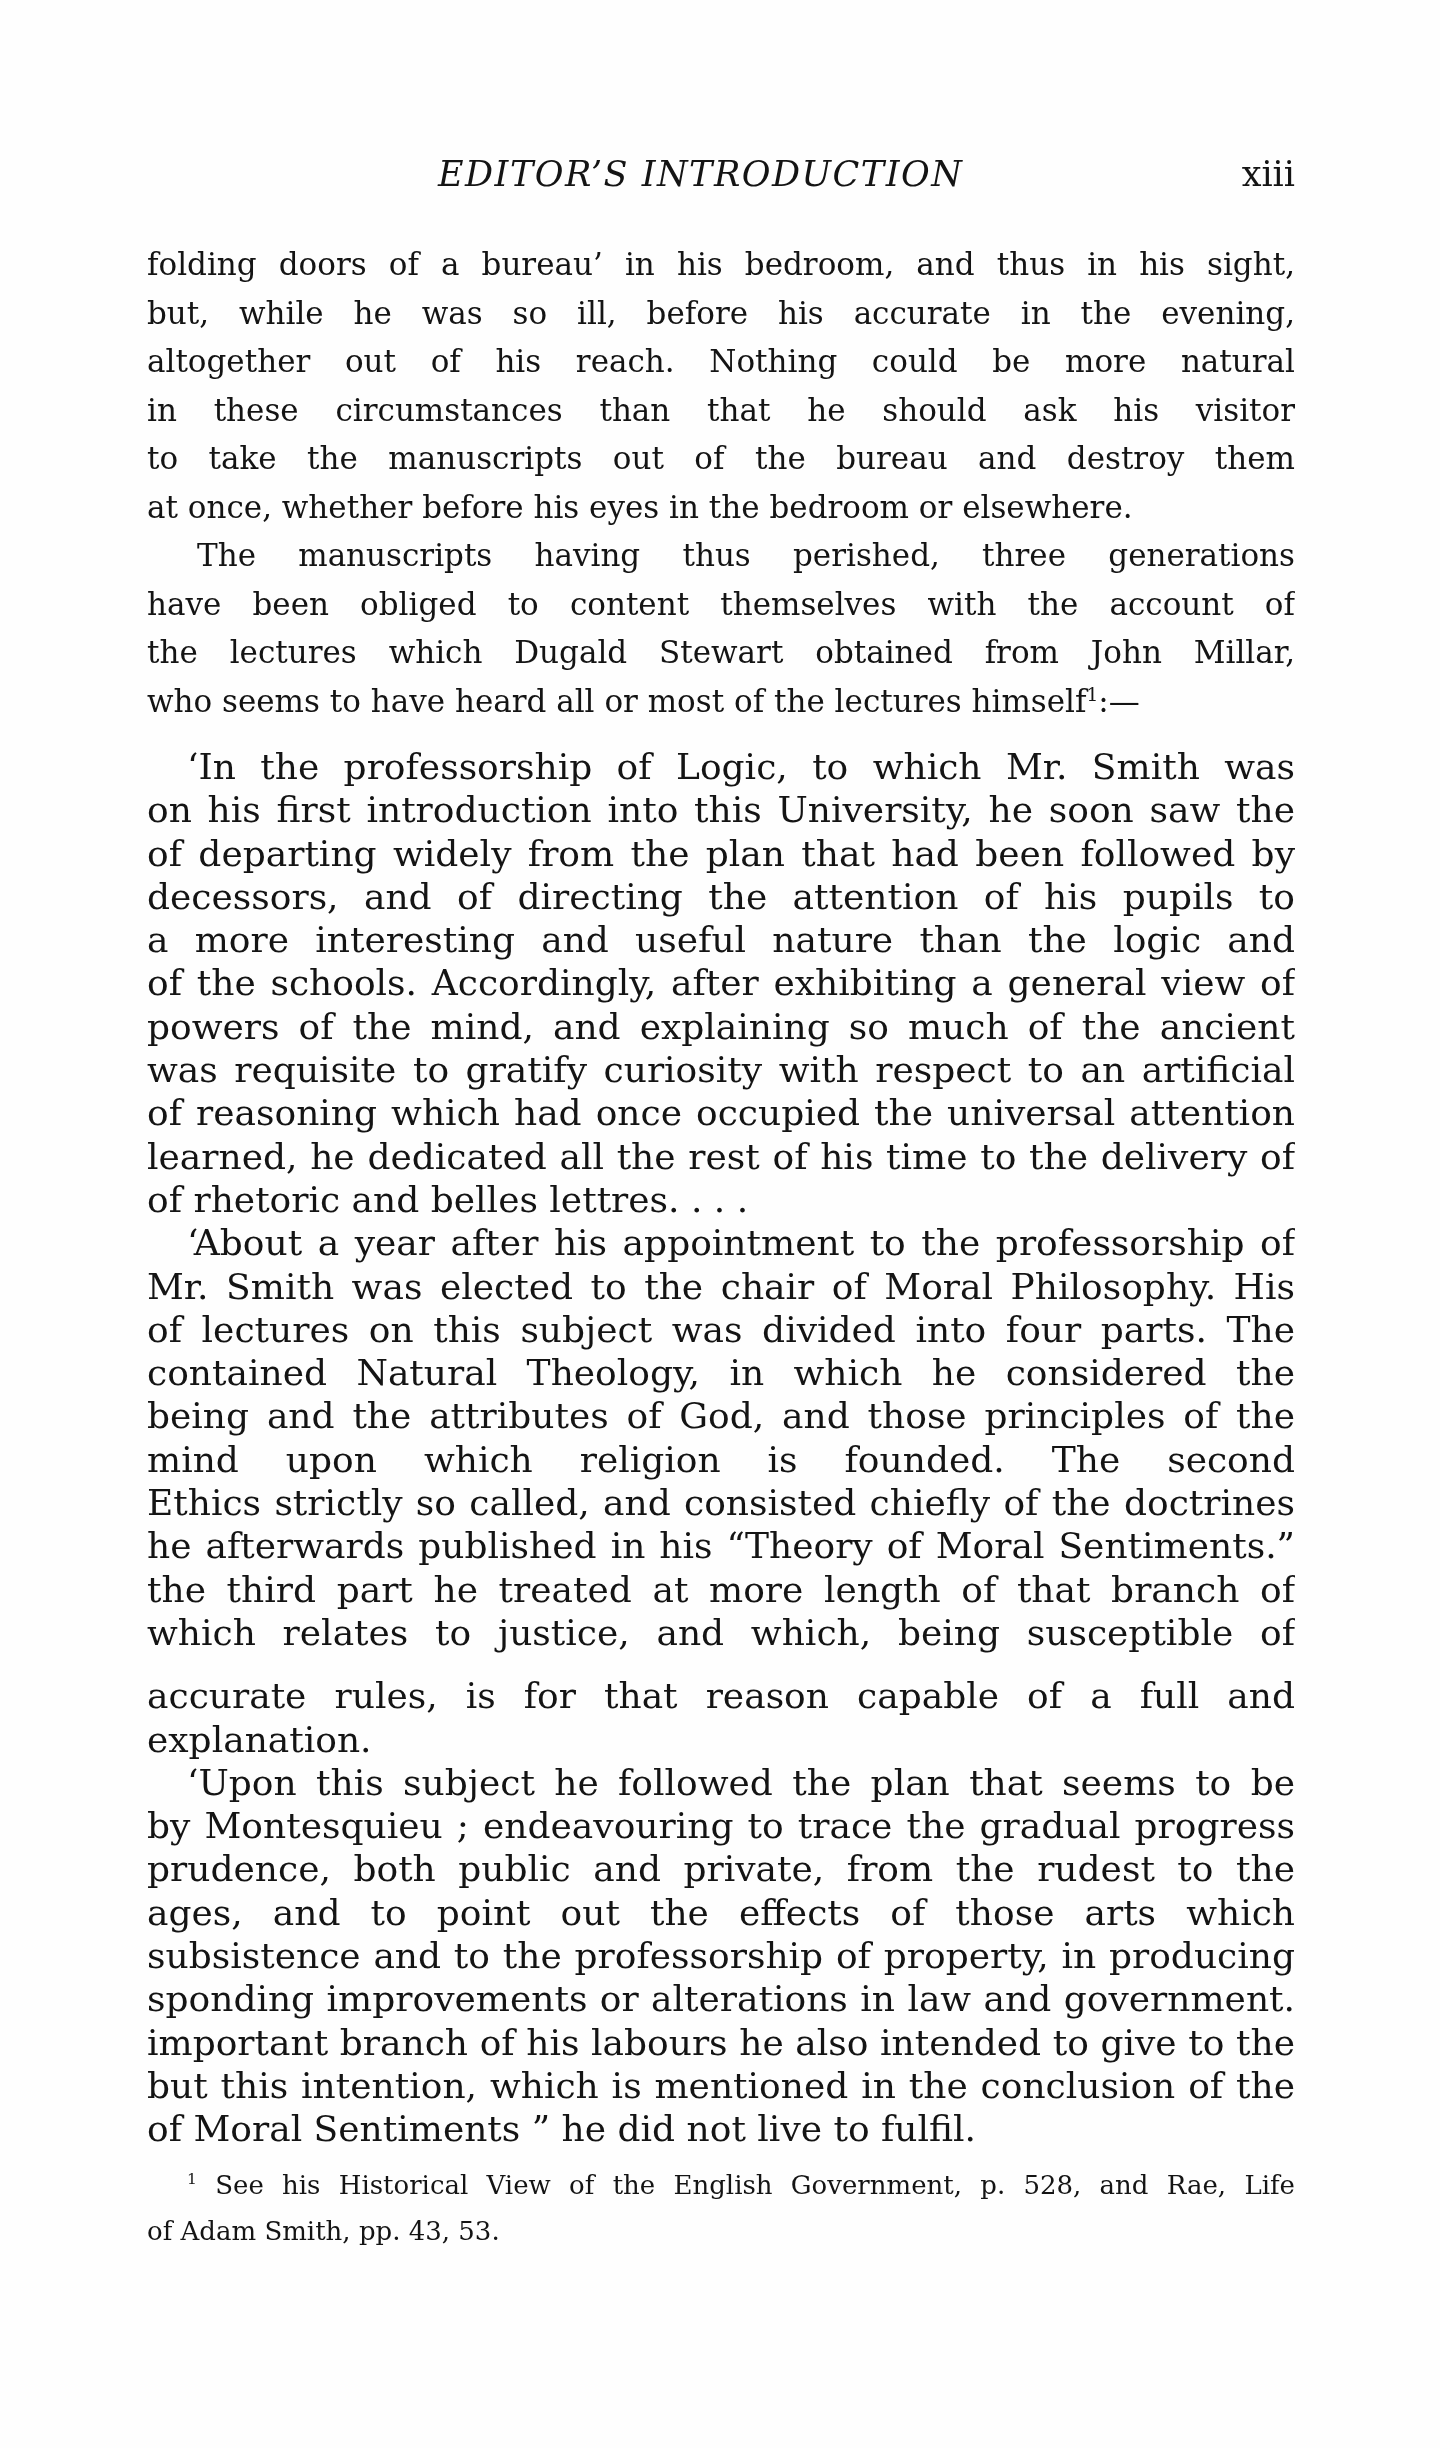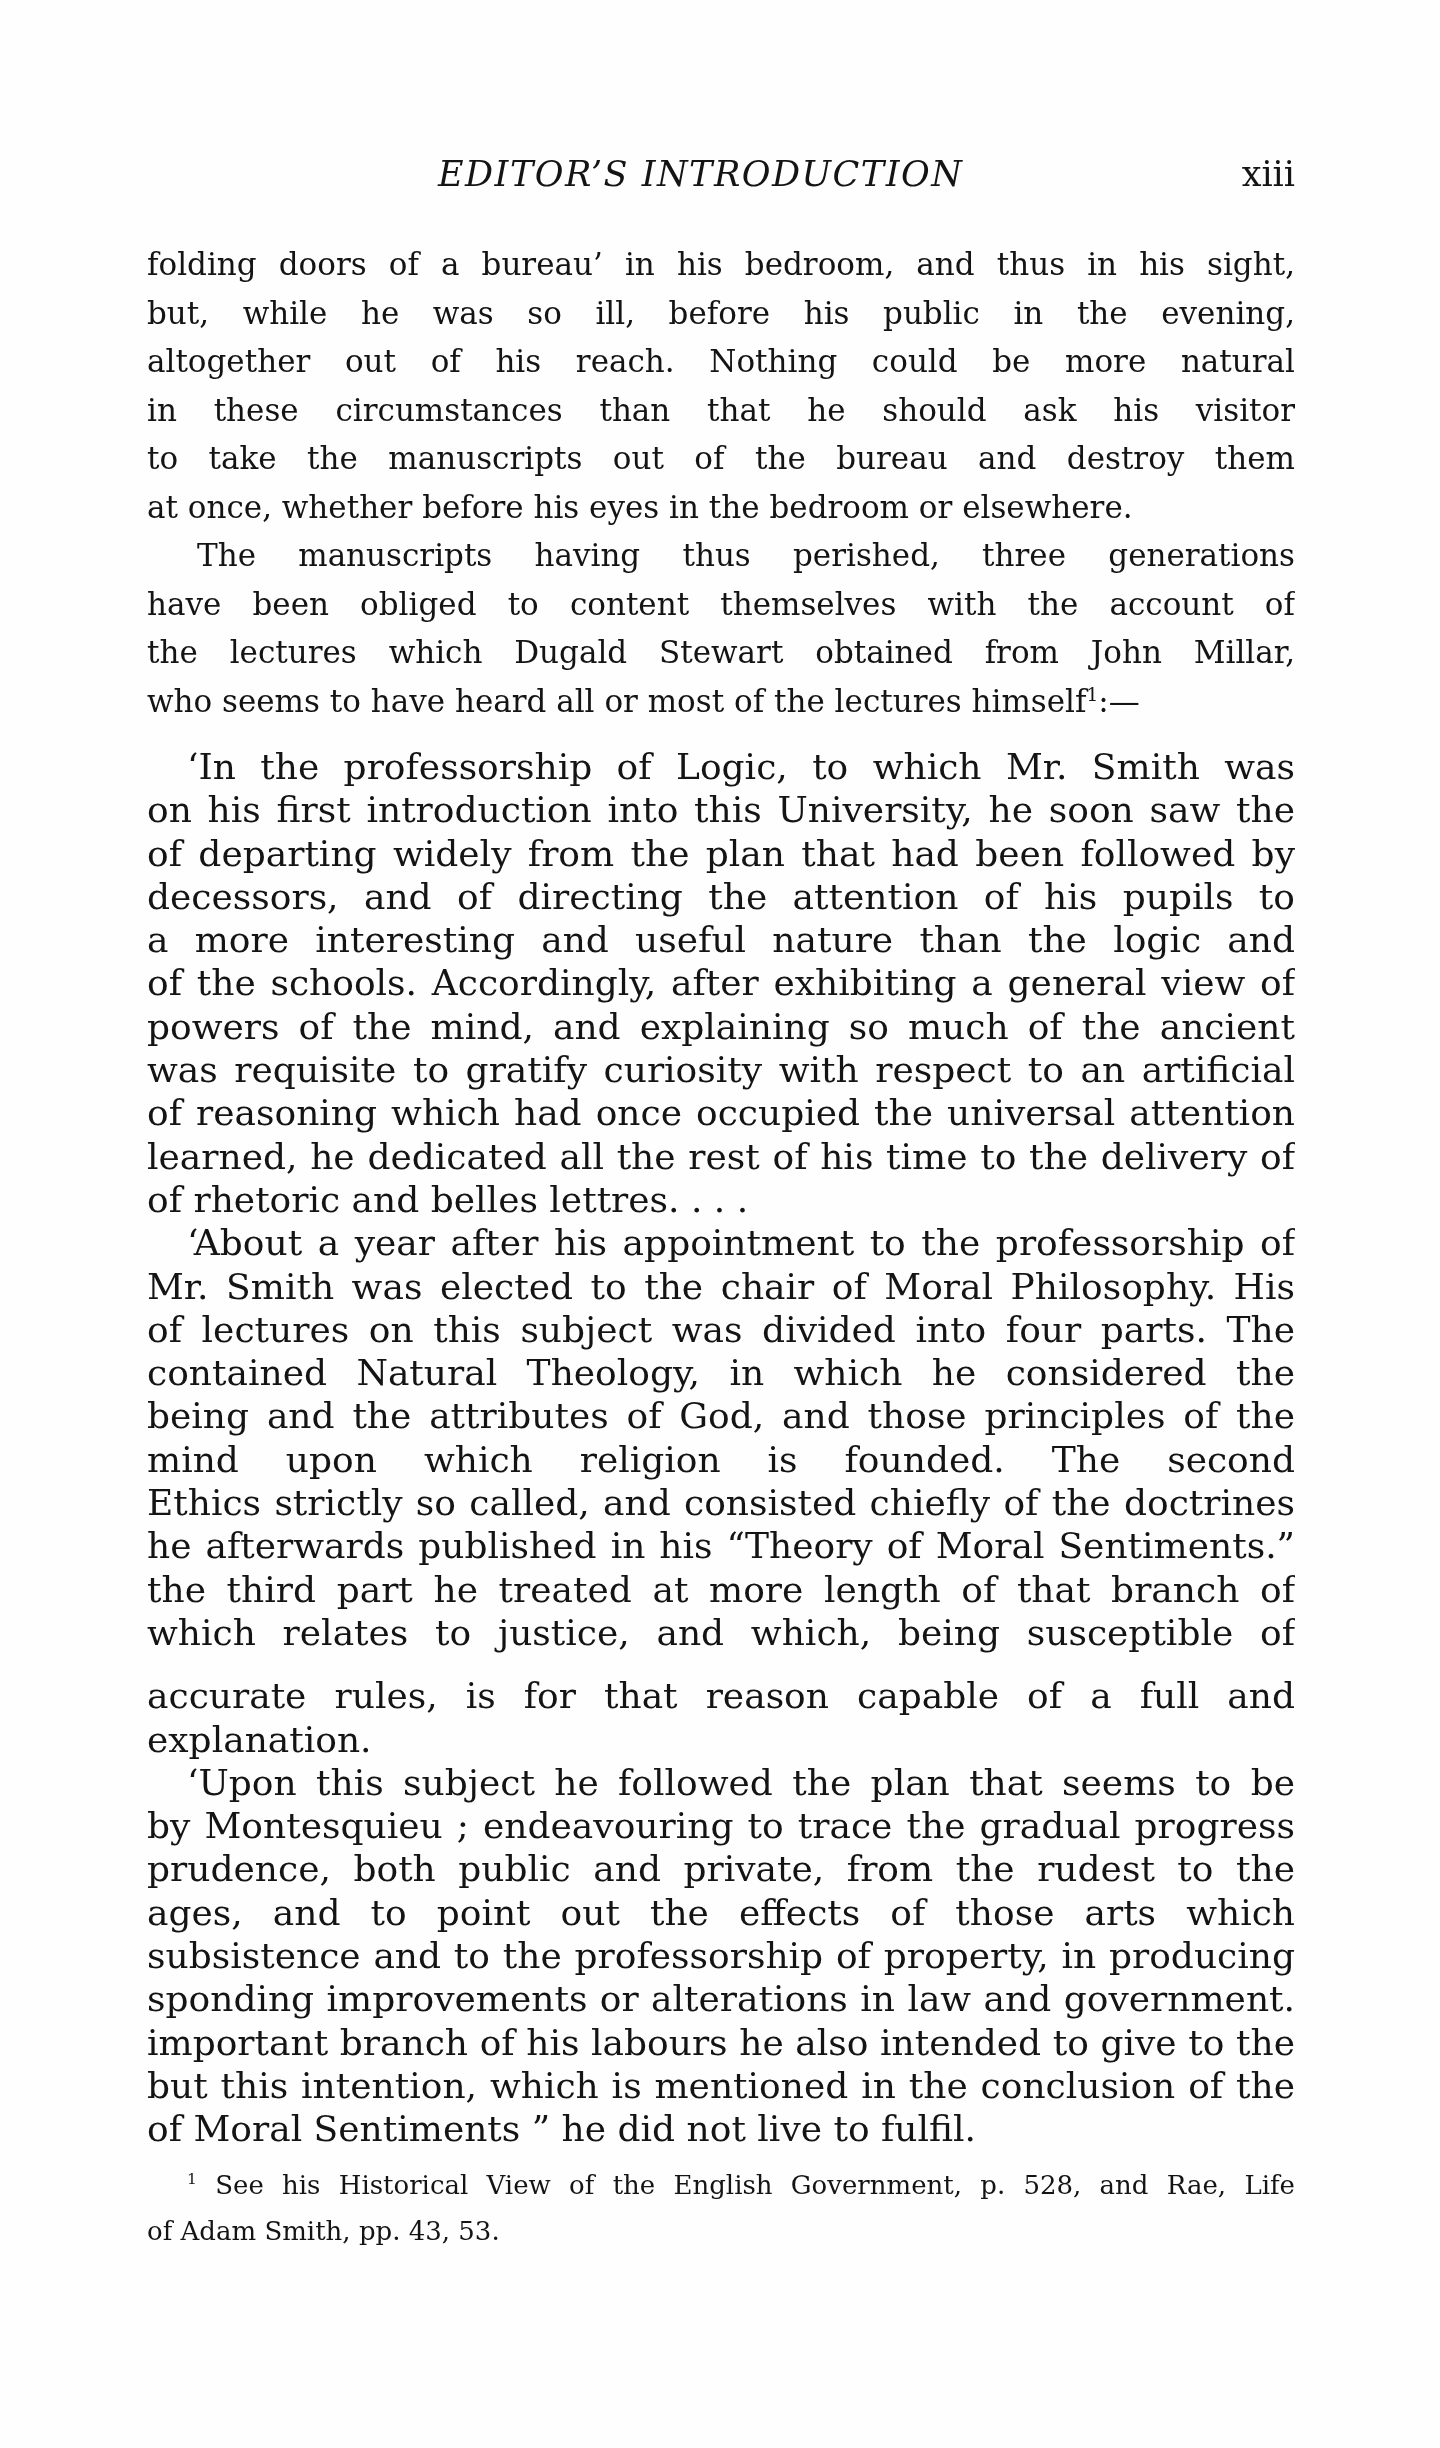--- a/index.html
+++ b/index.html
@@ -56,21 +56,21 @@
 <div class="page">
 
   <div class="running-head">
     <div class="running-title">EDITOR’S INTRODUCTION</div>
     <div class="page-number">xiii</div>
   </div>
 
   <div class="body-text">
     <div>
       <span class="line" style="white-space: normal; text-align-last: justify; overflow: hidden;">folding doors of a bureau’ in his bedroom, and thus in his sight,</span>
-      <span class="line" style="white-space: normal; text-align-last: justify; overflow: hidden;">but, while he was so ill, before his public in the evening,</span>
+      <span class="line" style="white-space: normal; text-align-last: justify; overflow: hidden;">but, while he was so ill, before his accurate in the evening,</span>
       <span class="line" style="white-space: normal; text-align-last: justify; overflow: hidden;">altogether out of his reach. Nothing could be more natural</span>
       <span class="line" style="white-space: normal; text-align-last: justify; overflow: hidden;">in these circumstances than that he should ask his visitor</span>
       <span class="line" style="white-space: normal; text-align-last: justify; overflow: hidden;">to take the manuscripts out of the bureau and destroy them</span>
       <span class="line last">at once, whether before his eyes in the bedroom or elsewhere.</span>
     </div>
     <div>
       <span class="line indent" style="white-space: normal; text-align-last: justify; overflow: hidden;">The manuscripts having thus perished, three generations</span>
       <span class="line" style="white-space: normal; text-align-last: justify; overflow: hidden;">have been obliged to content themselves with the account of</span>
       <span class="line" style="white-space: normal; text-align-last: justify; overflow: hidden;">the lectures which Dugald Stewart obtained from John Millar,</span>
       <span class="line last"><span>who seems to have heard all or most of the lectures himself</span><span class="sup">1</span><span>:—</span></span>

